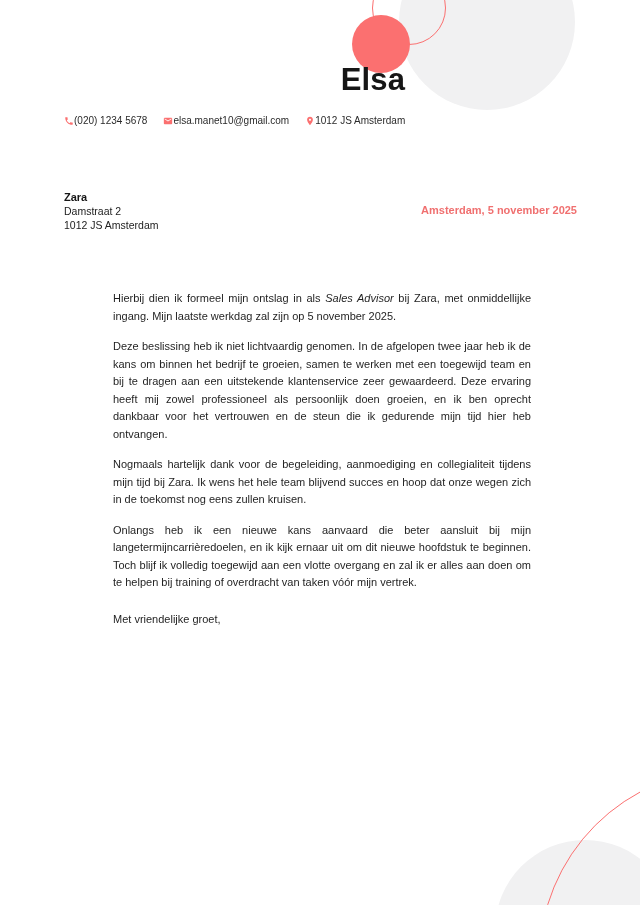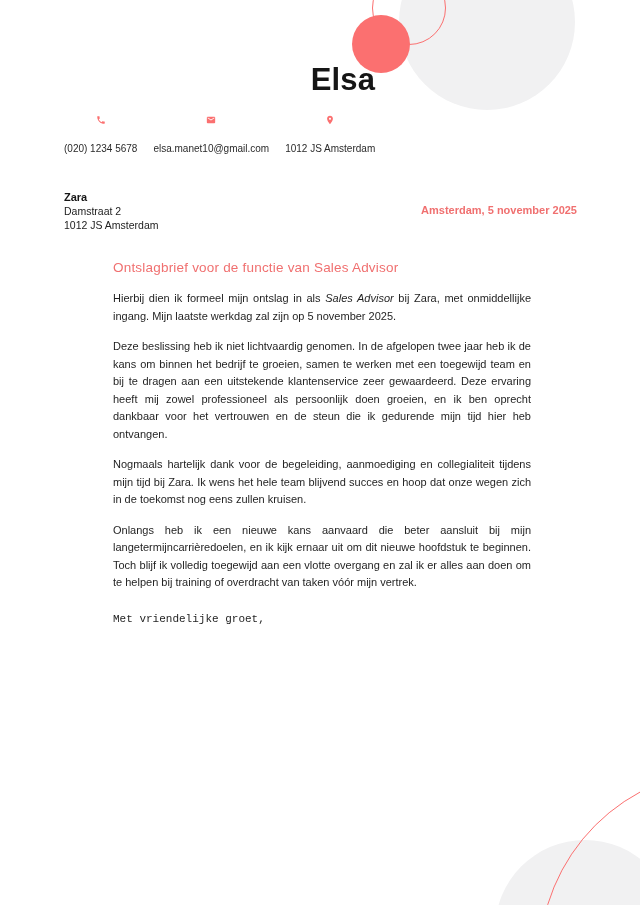--- a/index.html
+++ b/index.html
@@ -34,21 +34,21 @@
   }
   .contact-row {
     display: flex;
     align-items: center;
     gap: 16px;
     margin-top: 17px;
     font-size: 10px;
     color: #2a2a2a;
     white-space: nowrap;
   }
-  .contact-item { display: flex; align-items: center; gap: 18px; flex-direction: column; }
+  .contact-item { display: flex; align-items: center; gap: 0; }
   .contact-item svg { width: 10px; height: 10px; fill: #fb7070; flex: 0 0 auto; }
 
   
   .recipient-block { position: absolute; left: 64px; top: 190px; font-size: 10.5px; line-height: 14px; color: #222; }
   .recipient-company { font-weight: 700; font-size: 11px; color: #161616; }
   .date-line {
     position: absolute;
     right: 63px;
     top: 204px;
     font-size: 11px;
@@ -69,21 +69,21 @@
     position: absolute;
     left: 113px;
     top: 290px;
     width: 418px;
     font-size: 11px;
     line-height: 17.5px;
     color: #1f1f1f;
   }
   .letter-body p { margin-bottom: 13px; }
   .letter-body p.justified { text-align: justify; }
-  .closing { margin-top: 19px; font-family: Liberation Mono, monospace; }
+  .closing { margin-top: 19px; }
   .closing span { display: block; }
   em { }
 </style>
 </head>
 <body>
 
 <div class="page">
 
   <div class="deco deco-top-gray"></div>
   <div class="deco deco-top-ring"></div>
@@ -118,21 +118,20 @@
   </header>
 
   <div class="recipient-block">
     <div class="recipient-company">Zara</div>
     <div>Damstraat 2</div>
     <div>1012 JS Amsterdam</div>
   </div>
 
   <div class="date-line">Amsterdam, 5 november 2025</div>
 
-  <div class="subject">Ontslagbrief voor de functie van Sales Advisor</div>
 
   <section class="letter-body">
     <p class="justified"><span>Hierbij dien ik formeel mijn ontslag in als </span><em>Sales Advisor</em><span> bij Zara, met onmiddellijke ingang. Mijn laatste werkdag zal zijn op 5 november 2025.</span></p>
     <p class="justified">Deze beslissing heb ik niet lichtvaardig genomen. In de afgelopen twee jaar heb ik de kans om binnen het bedrijf te groeien, samen te werken met een toegewijd team en bij te dragen aan een uitstekende klantenservice zeer gewaardeerd. Deze ervaring heeft mij zowel professioneel als persoonlijk doen groeien, en ik ben oprecht dankbaar voor het vertrouwen en de steun die ik gedurende mijn tijd hier heb ontvangen.</p>
     <p class="justified">Nogmaals hartelijk dank voor de begeleiding, aanmoediging en collegialiteit tijdens mijn tijd bij Zara. Ik wens het hele team blijvend succes en hoop dat onze wegen zich in de toekomst nog eens zullen kruisen.</p>
     <p class="justified">Onlangs heb ik een nieuwe kans aanvaard die beter aansluit bij mijn langetermijncarrièredoelen, en ik kijk ernaar uit om dit nieuwe hoofdstuk te beginnen. Toch blijf ik volledig toegewijd aan een vlotte overgang en zal ik er alles aan doen om te helpen bij training of overdracht van taken vóór mijn vertrek.</p>
     <p class="closing">
       <span>Met vriendelijke groet,</span>
     </p>
   </section>

